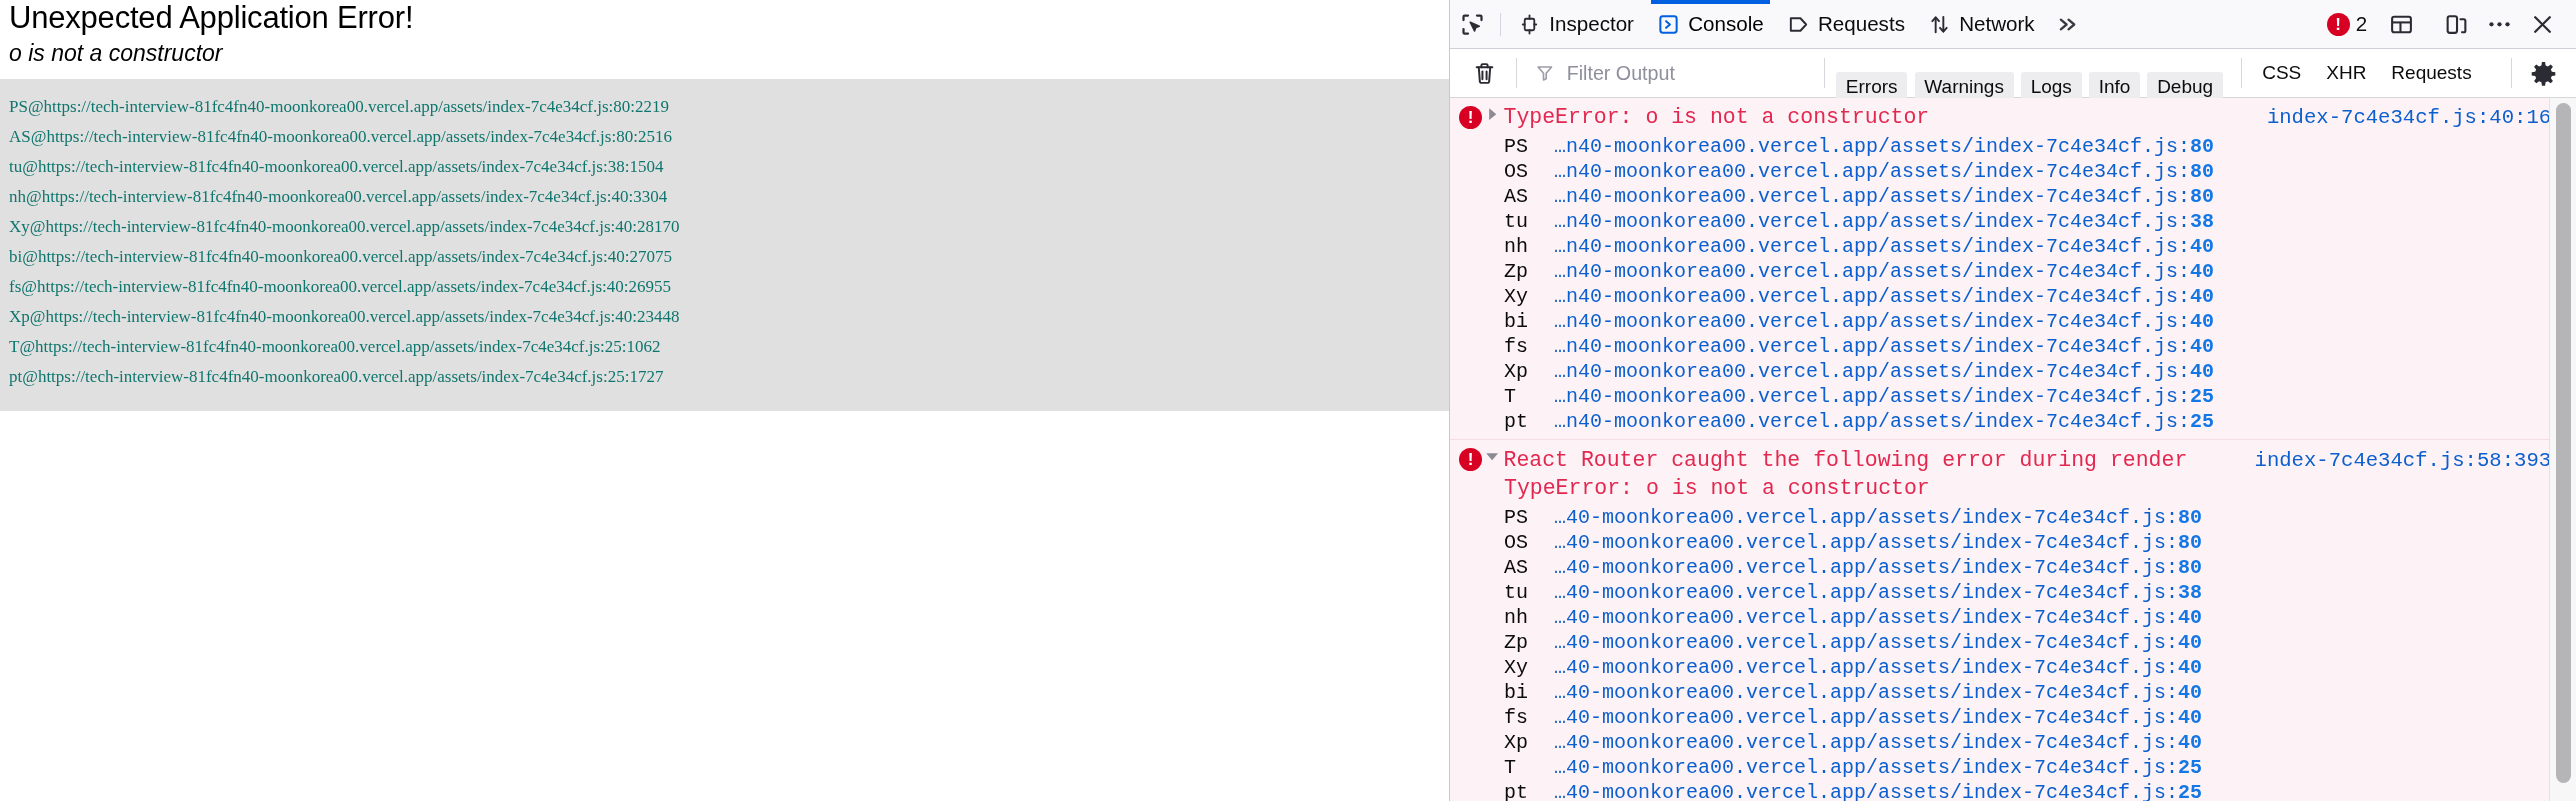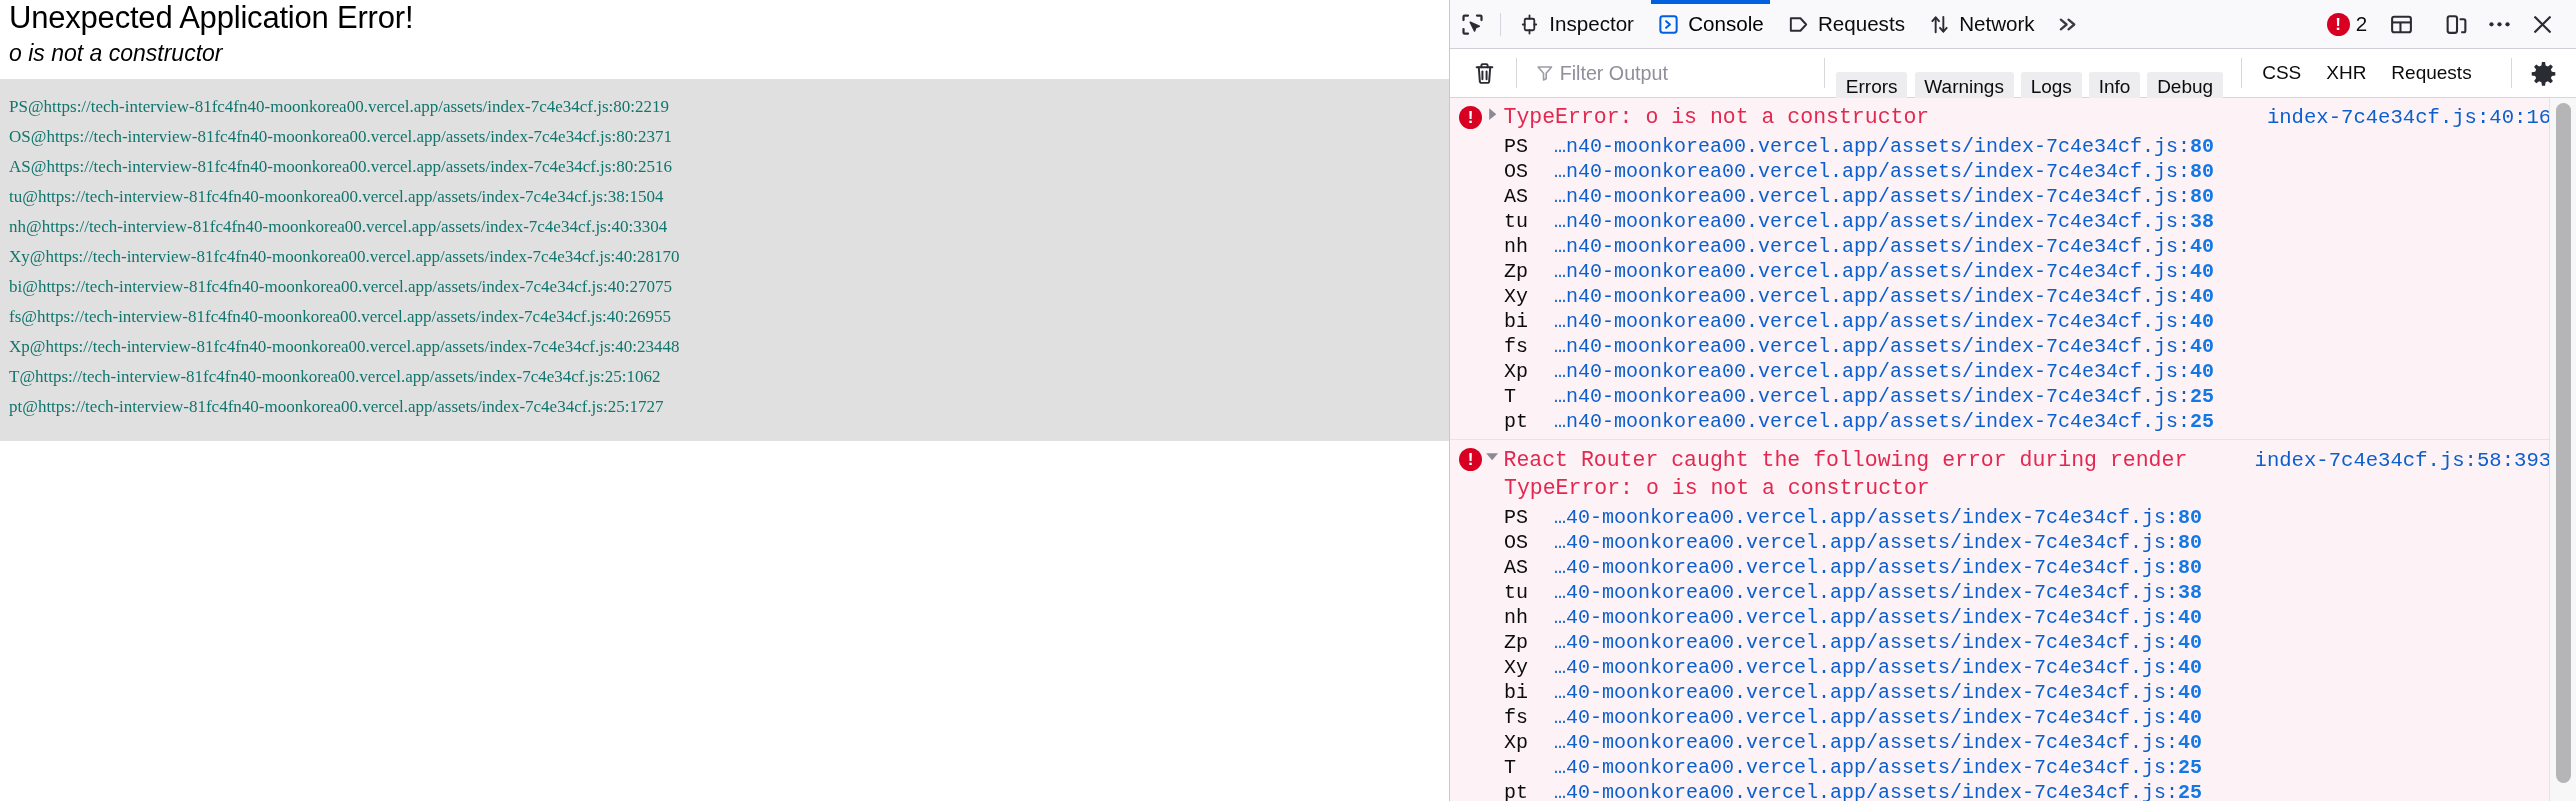--- a/index.html
+++ b/index.html
@@ -148,21 +148,21 @@
   
   .dt-filterbar {
     height: 49px;
     flex: 0 0 49px;
     display: flex; align-items: center;
     background: #ffffff;
     border-bottom: 0.9px solid #d7d7db;
     padding: 0 10.7px 0 12.5px;
   }
   .filter-input-wrap {
-    display: flex; align-items: center; gap: 5px;
+    display: flex; align-items: center; gap: 12px;
     flex: 0 0 auto;
     width: 286px;
     height: 34px;
     padding: 0 7.2px;
     justify-content: space-between;
   }
   .filter-input {
     border: 0; outline: none; background: transparent;
     font-family: "Liberation Sans", sans-serif;
     font-size: 19.7px;
@@ -297,21 +297,20 @@
 </head>
 <body>
 
 <div id="root">
 
   <section class="page-pane">
     <h1 class="err-heading">Unexpected Application Error!</h1>
     <h2 class="err-subheading">o is not a constructor</h2>
     <div class="err-stack-block" id="page-stack">
         <div class="err-stack-line">PS@https://tech-interview-81fc4fn40-moonkorea00.vercel.app/assets/index-7c4e34cf.js:80:2219</div>
-        <div class="err-stack-line">OS@https://tech-interview-81fc4fn40-moonkorea00.vercel.app/assets/index-7c4e34cf.js:80:2371</div>
         <div class="err-stack-line">AS@https://tech-interview-81fc4fn40-moonkorea00.vercel.app/assets/index-7c4e34cf.js:80:2516</div>
         <div class="err-stack-line">tu@https://tech-interview-81fc4fn40-moonkorea00.vercel.app/assets/index-7c4e34cf.js:38:1504</div>
         <div class="err-stack-line">nh@https://tech-interview-81fc4fn40-moonkorea00.vercel.app/assets/index-7c4e34cf.js:40:3304</div>
         <div class="err-stack-line">Xy@https://tech-interview-81fc4fn40-moonkorea00.vercel.app/assets/index-7c4e34cf.js:40:28170</div>
         <div class="err-stack-line">bi@https://tech-interview-81fc4fn40-moonkorea00.vercel.app/assets/index-7c4e34cf.js:40:27075</div>
         <div class="err-stack-line">fs@https://tech-interview-81fc4fn40-moonkorea00.vercel.app/assets/index-7c4e34cf.js:40:26955</div>
         <div class="err-stack-line">Xp@https://tech-interview-81fc4fn40-moonkorea00.vercel.app/assets/index-7c4e34cf.js:40:23448</div>
         <div class="err-stack-line">T@https://tech-interview-81fc4fn40-moonkorea00.vercel.app/assets/index-7c4e34cf.js:25:1062</div>
         <div class="err-stack-line">pt@https://tech-interview-81fc4fn40-moonkorea00.vercel.app/assets/index-7c4e34cf.js:25:1727</div>
       </div>

